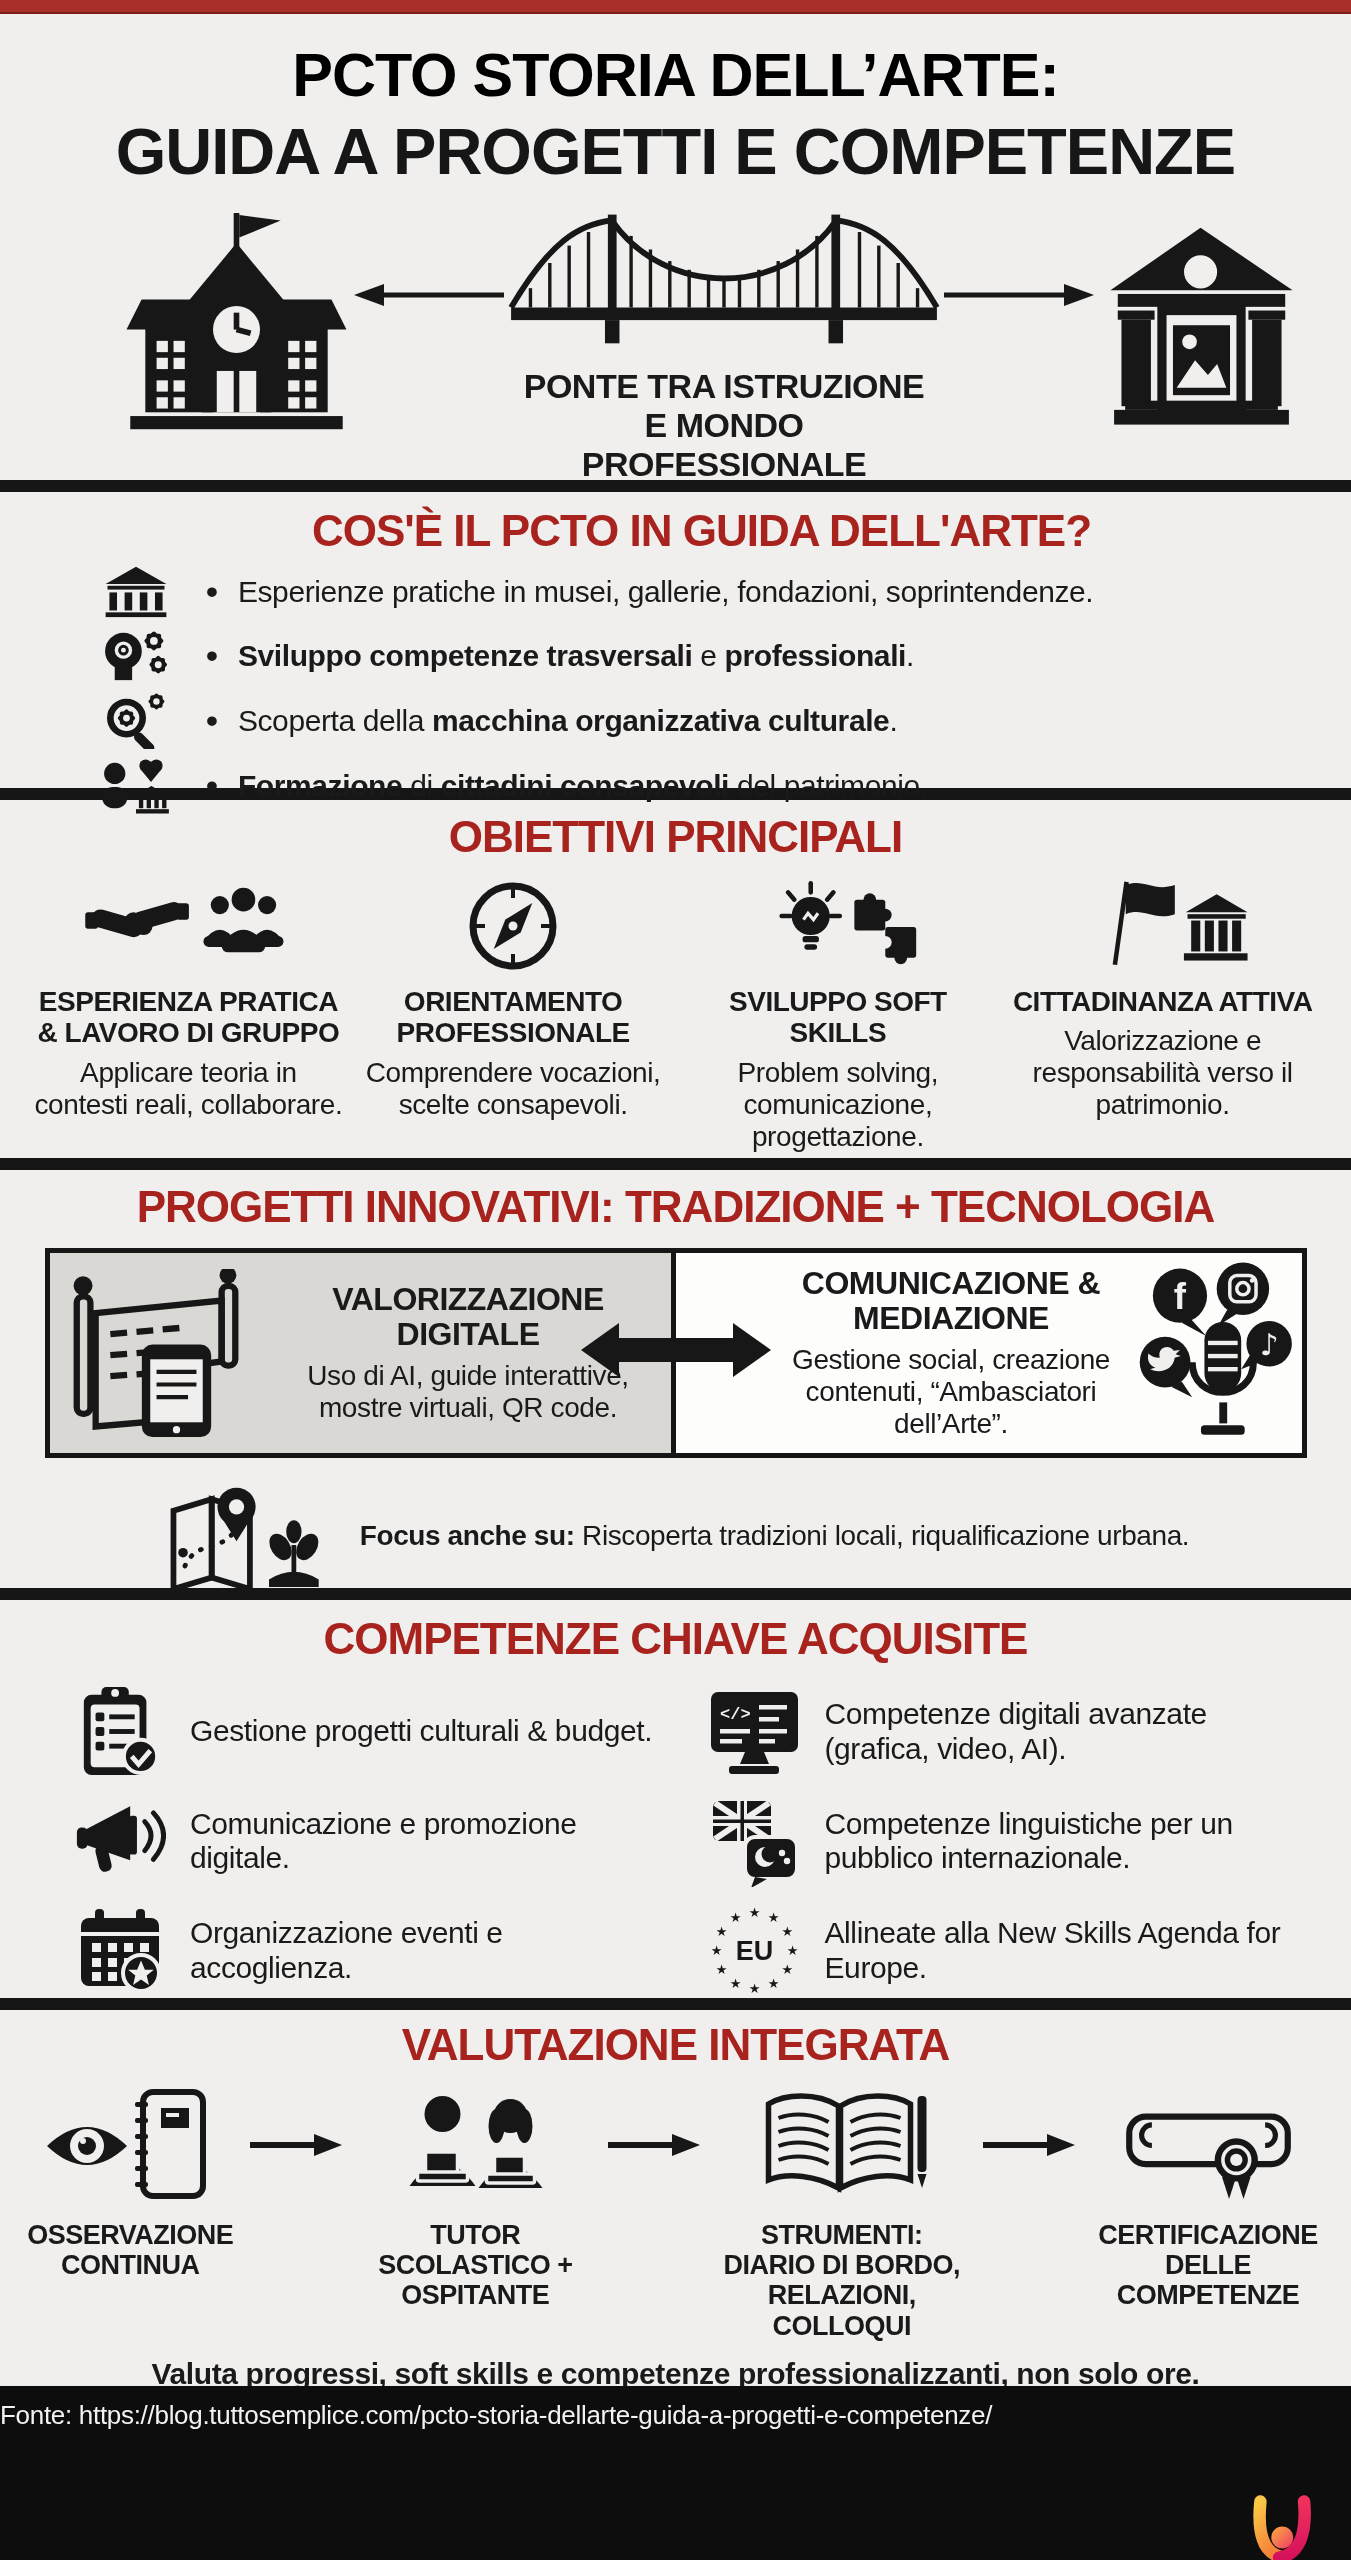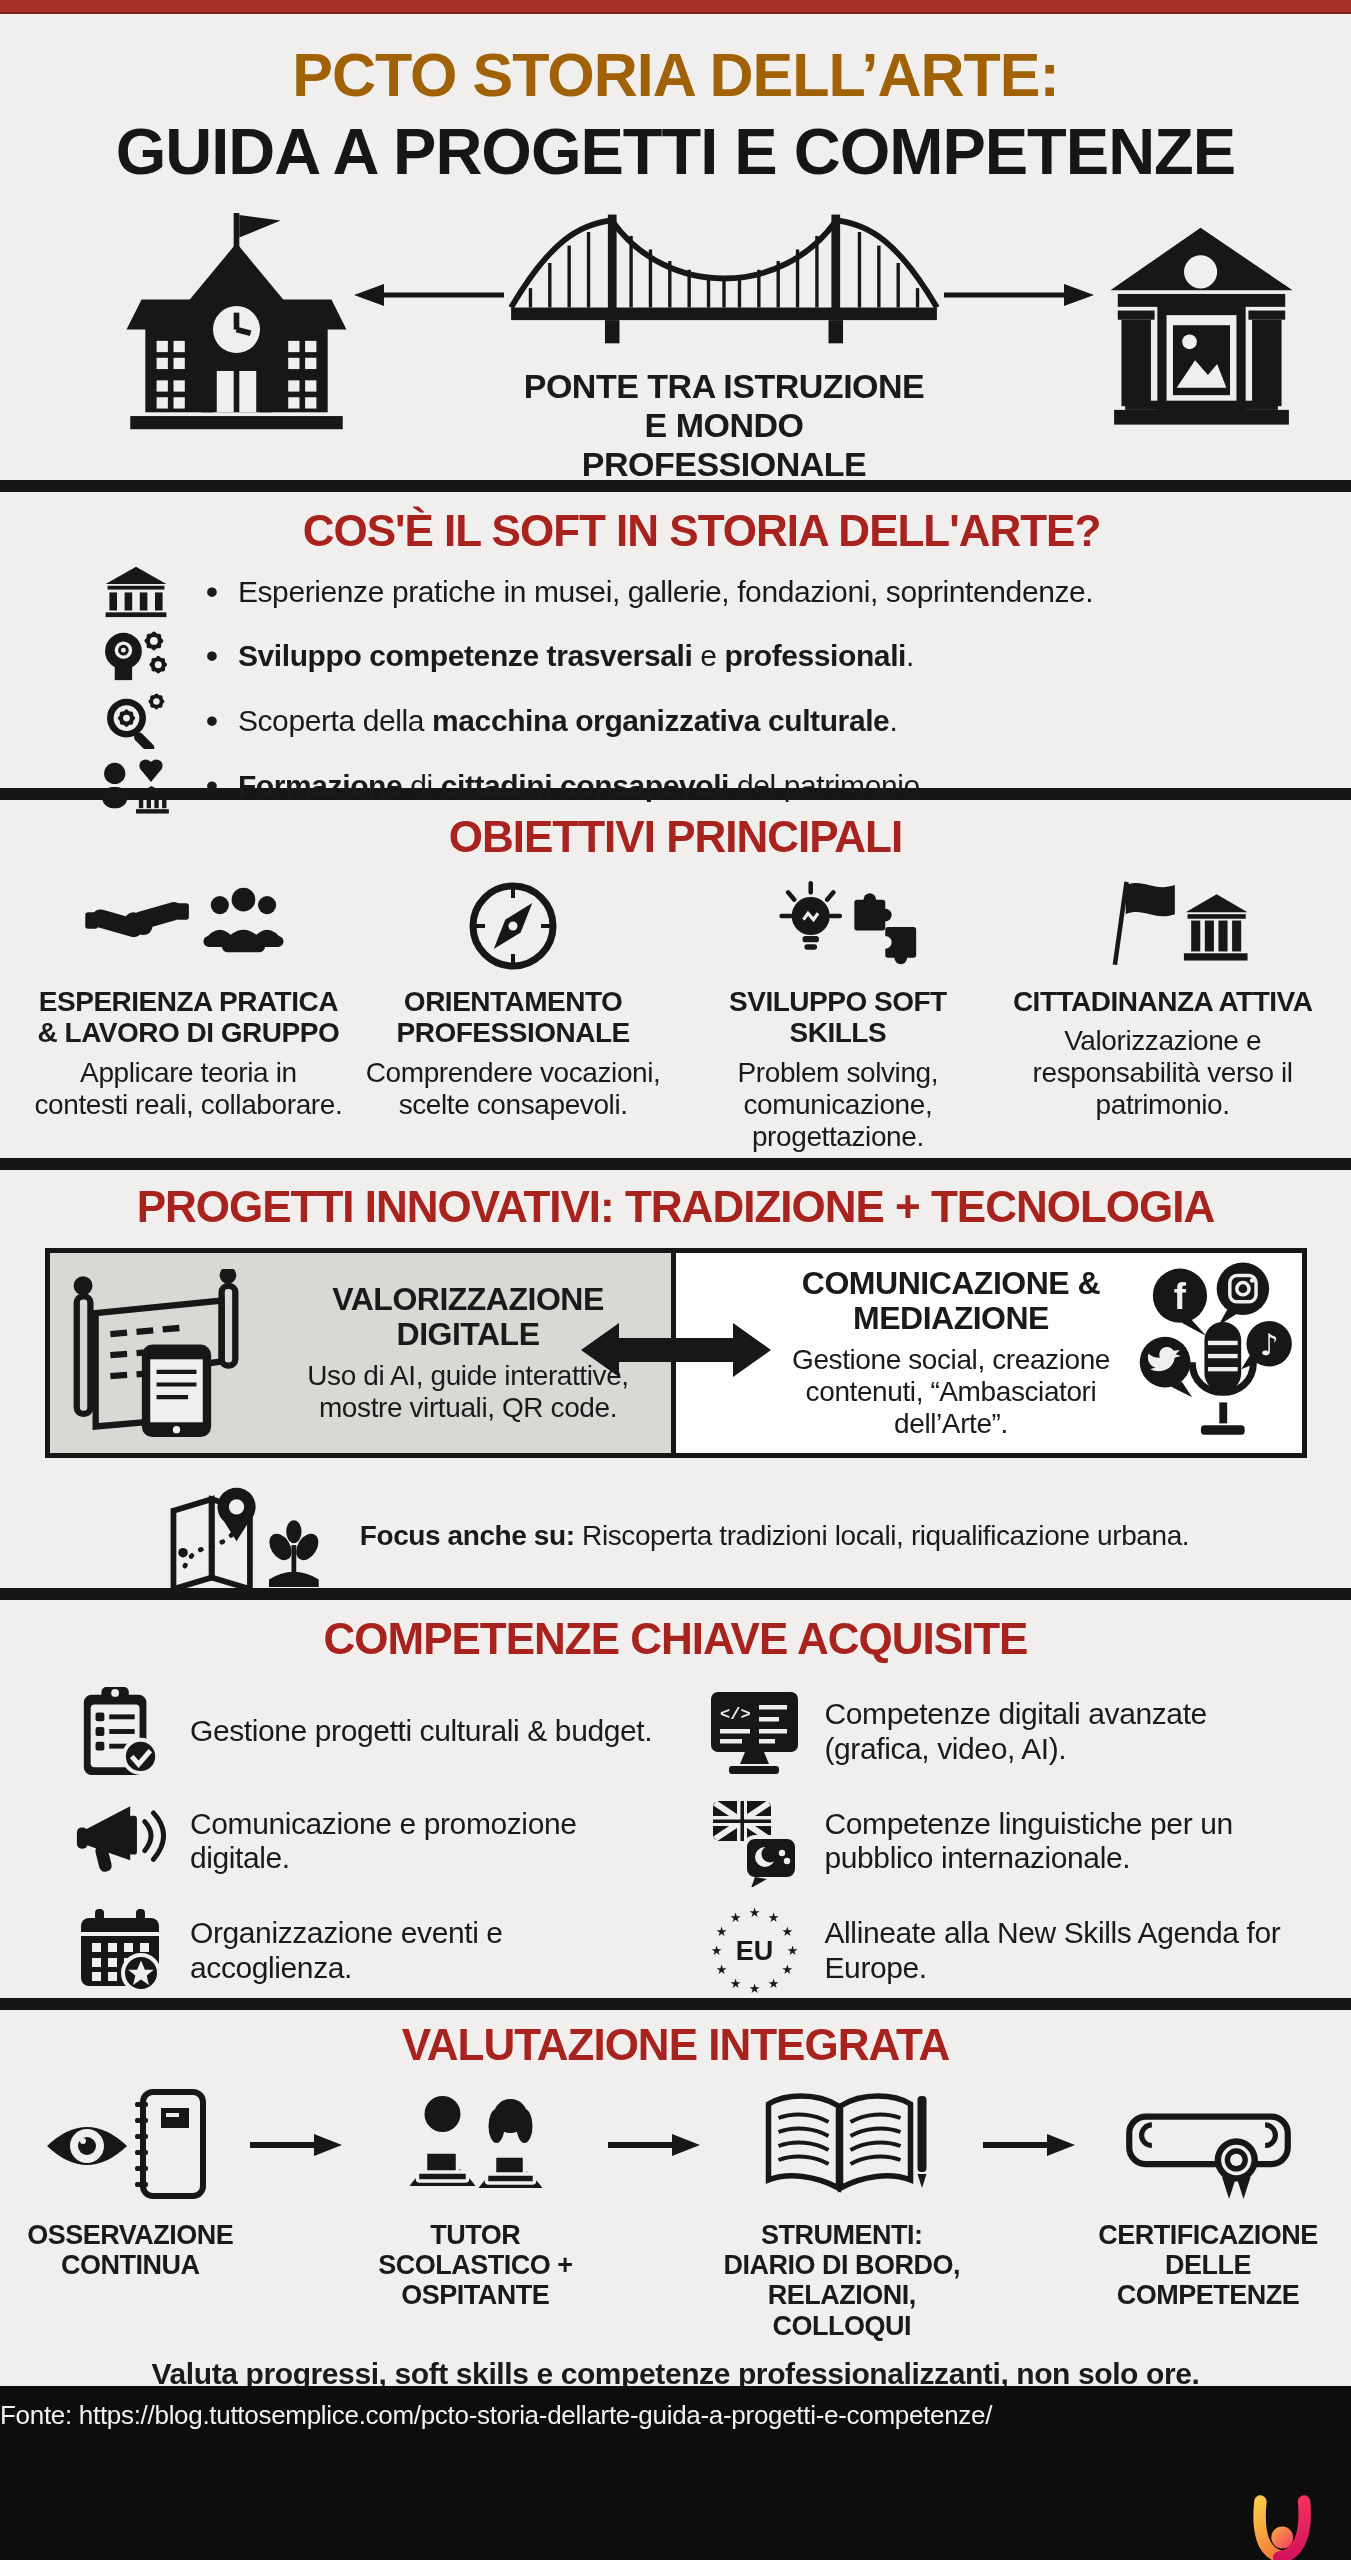--- a/index.html
+++ b/index.html
@@ -7,21 +7,21 @@
         font-family:"Liberation Sans",sans-serif;color:#1a1a1a;overflow:hidden;
         margin:0 auto;box-sizing:border-box;}
   .topbar{height:12px;background:#a93029;border-bottom:2px solid #7c1f1b;}
   .divider{height:12px;background:#161616;}
   .sec-title{margin:0;text-align:center;font-weight:700;font-size:44px;letter-spacing:-1px;color:#a8231e;}
   .bseg{font-weight:700;}
   svg{display:block;}
   .ic{fill:#171717;stroke:none;}
   
   .header{height:440px;box-sizing:border-box;}
-  .t1{margin:26px 0 0;text-align:center;font-weight:700;font-size:61px;letter-spacing:-1px;color:#a16207;}
+  .t1{margin:26px 0 0;text-align:center;font-weight:700;font-size:61px;letter-spacing:-1px;color:#000000;}
   .t2{margin:4px 0 0;text-align:center;font-weight:700;font-size:65px;letter-spacing:-1px;color:#161616;}
   .hero{display:flex;justify-content:flex-end;align-items:flex-start;padding:14px 42px 0;margin-left:32px;}
   .hero-arrow{margin-top:78px;}
   .bridge-block{width:440px;text-align:center;}
   .bridge-cap{font-weight:700;font-size:34px;line-height:1.15;letter-spacing:-0.5px;margin-top:14px;}
   
   .cosa{height:296px;box-sizing:border-box;padding:14px 40px 0 92px;}
   .crow{display:flex;align-items:center;margin-top:7px;min-height:52px;}
   .crow .cicon{width:88px;flex:0 0 88px;display:flex;justify-content:center;}
   .crow .cdot{font-size:34px;font-weight:700;margin:0 20px 0 26px;}
@@ -178,21 +178,21 @@
           <rect x="16" y="102" width="83" height="5"></rect>
           <rect x="10" y="107" width="95" height="8"></rect>
         </svg>
       </span>
     </div>
   </header>
 
   <div class="divider"></div>
 
   <section class="cosa">
-    <h3 class="sec-title">COS'È IL SOFT IN STORIA DELL'ARTE?</h3>
+    <h3 class="sec-title">COS'È IL PCTO IN GUIDA DELL'ARTE?</h3>
 
     <div class="crow">
       <span class="cicon">
         <svg width="76" height="56" viewBox="0 0 80 59" class="ic">
           <polygon points="8,22 40,4 72,22"></polygon>
             <rect x="10" y="24" width="60" height="4"></rect>
           <rect x="12" y="31" width="8" height="19"></rect>
             <rect x="28" y="31" width="8" height="19"></rect>
           <rect x="44" y="31" width="8" height="19"></rect>
             <rect x="60" y="31" width="8" height="19"></rect>

